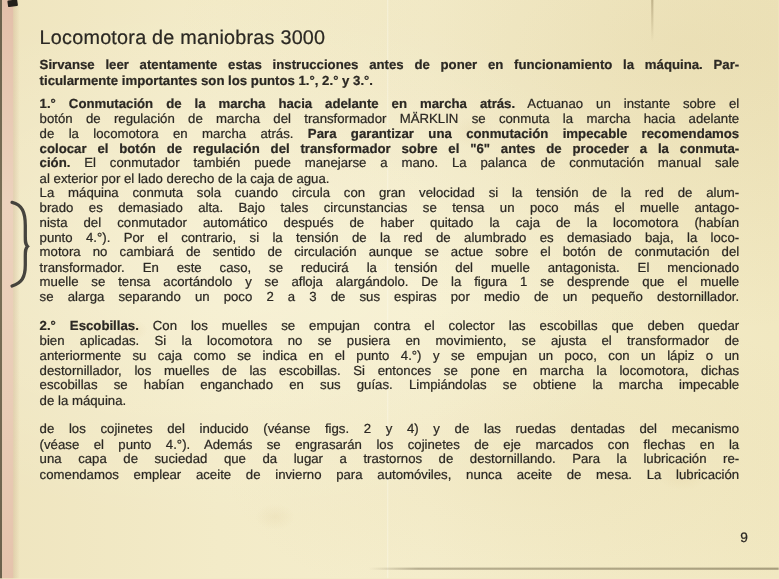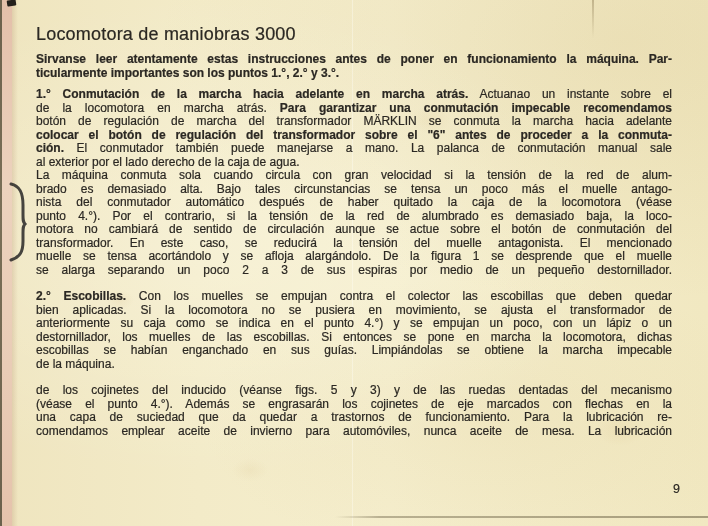--- a/index.html
+++ b/index.html
@@ -67,45 +67,45 @@
 
   <div class="content">
     <h1 class="title">Locomotora de maniobras 3000</h1>
     <div>
         <div class="block intro">
           <div class="line j"><span class="b">Sirvanse leer atentamente estas instrucciones antes de poner en funcionamiento la máquina. Par-</span></div>
           <div class="line"><span class="b">ticularmente importantes son los puntos 1.°, 2.° y 3.°.</span></div>
         </div>
         <div class="block">
           <div class="line j"><span class="b">1.° Conmutación de la marcha hacia adelante en marcha atrás.</span><span> Actuanao un instante sobre el</span></div>
+          <div class="line j"><span>botón de regulación de marcha del transformador MÄRKLIN se conmuta la marcha hacia adelante</span></div>
           <div class="line j"><span>de la locomotora en marcha atrás. </span><span class="b">Para garantizar una conmutación impecable recomendamos</span></div>
-          <div class="line j"><span>botón de regulación de marcha del transformador MÄRKLIN se conmuta la marcha hacia adelante</span></div>
           <div class="line j"><span class="b">colocar el botón de regulación del transformador sobre el "6" antes de proceder a la conmuta-</span></div>
           <div class="line j"><span class="b">ción.</span><span> El conmutador también puede manejarse a mano. La palanca de conmutación manual sale</span></div>
           <div class="line"><span>al exterior por el lado derecho de la caja de agua.</span></div>
           <div class="line j"><span>La máquina conmuta sola cuando circula con gran velocidad si la tensión de la red de alum-</span></div>
           <div class="line j"><span>brado es demasiado alta. Bajo tales circunstancias se tensa un poco más el muelle antago-</span></div>
-          <div class="line j"><span>nista del conmutador automático después de haber quitado la caja de la locomotora (véase</span></div>
+          <div class="line j"><span>nista del conmutador automático después de haber quitado la caja de la locomotora (habían</span></div>
           <div class="line j"><span>punto 4.°). Por el contrario, si la tensión de la red de alumbrado es demasiado baja, la loco-</span></div>
           <div class="line j"><span>motora no cambiará de sentido de circulación aunque se actue sobre el botón de conmutación del</span></div>
           <div class="line j"><span>transformador. En este caso, se reducirá la tensión del muelle antagonista. El mencionado</span></div>
           <div class="line j"><span>muelle se tensa acortándolo y se afloja alargándolo. De la figura 1 se desprende que el muelle</span></div>
           <div class="line j"><span>se alarga separando un poco 2 a 3 de sus espiras por medio de un pequeño destornillador.</span></div>
         </div>
         <div class="block">
           <div class="line j"><span class="b">2.° Escobillas.</span><span> Con los muelles se empujan contra el colector las escobillas que deben quedar</span></div>
           <div class="line j"><span>bien aplicadas. Si la locomotora no se pusiera en movimiento, se ajusta el transformador de</span></div>
           <div class="line j"><span>anteriormente su caja como se indica en el punto 4.°) y se empujan un poco, con un lápiz o un</span></div>
           <div class="line j"><span>destornillador, los muelles de las escobillas. Si entonces se pone en marcha la locomotora, dichas</span></div>
           <div class="line j"><span>escobillas se habían enganchado en sus guías. Limpiándolas se obtiene la marcha impecable</span></div>
           <div class="line"><span>de la máquina.</span></div>
         </div>
         <div class="block">
-          <div class="line j"><span>de los cojinetes del inducido (véanse figs. 5 y 3) y de las ruedas dentadas del mecanismo</span></div>
+          <div class="line j"><span>de los cojinetes del inducido (véanse figs. 2 y 4) y de las ruedas dentadas del mecanismo</span></div>
           <div class="line j"><span>(véase el punto 4.°). Además se engrasarán los cojinetes de eje marcados con flechas en la</span></div>
-          <div class="line j"><span>una capa de suciedad que da quedar a trastornos de funcionamiento. Para la lubricación re-</span></div>
+          <div class="line j"><span>una capa de suciedad que da lugar a trastornos de destornillando. Para la lubricación re-</span></div>
           <div class="line j"><span>comendamos emplear aceite de invierno para automóviles, nunca aceite de mesa. La lubricación</span></div>
         </div>
       </div>
   </div>
 
   <div class="page-number">9</div>
 </div>
 
 </body></html>

